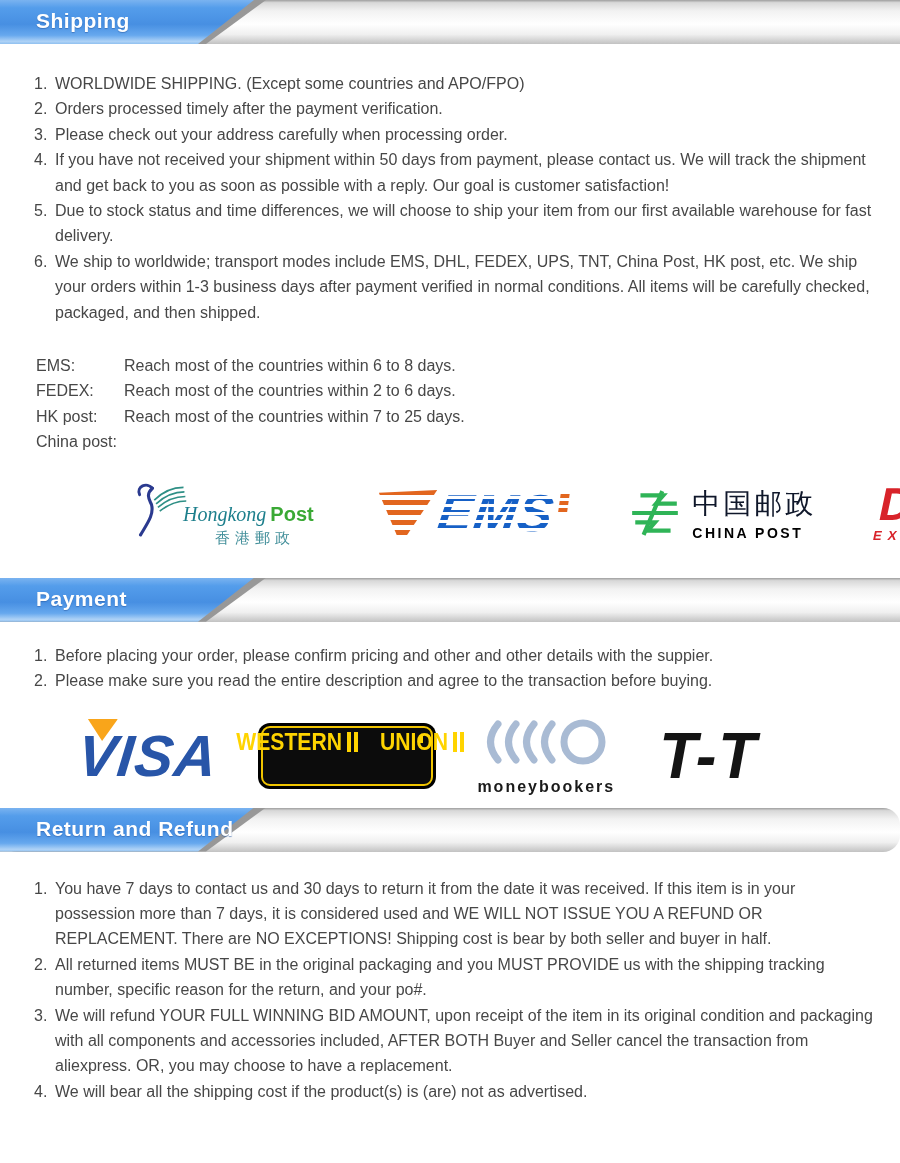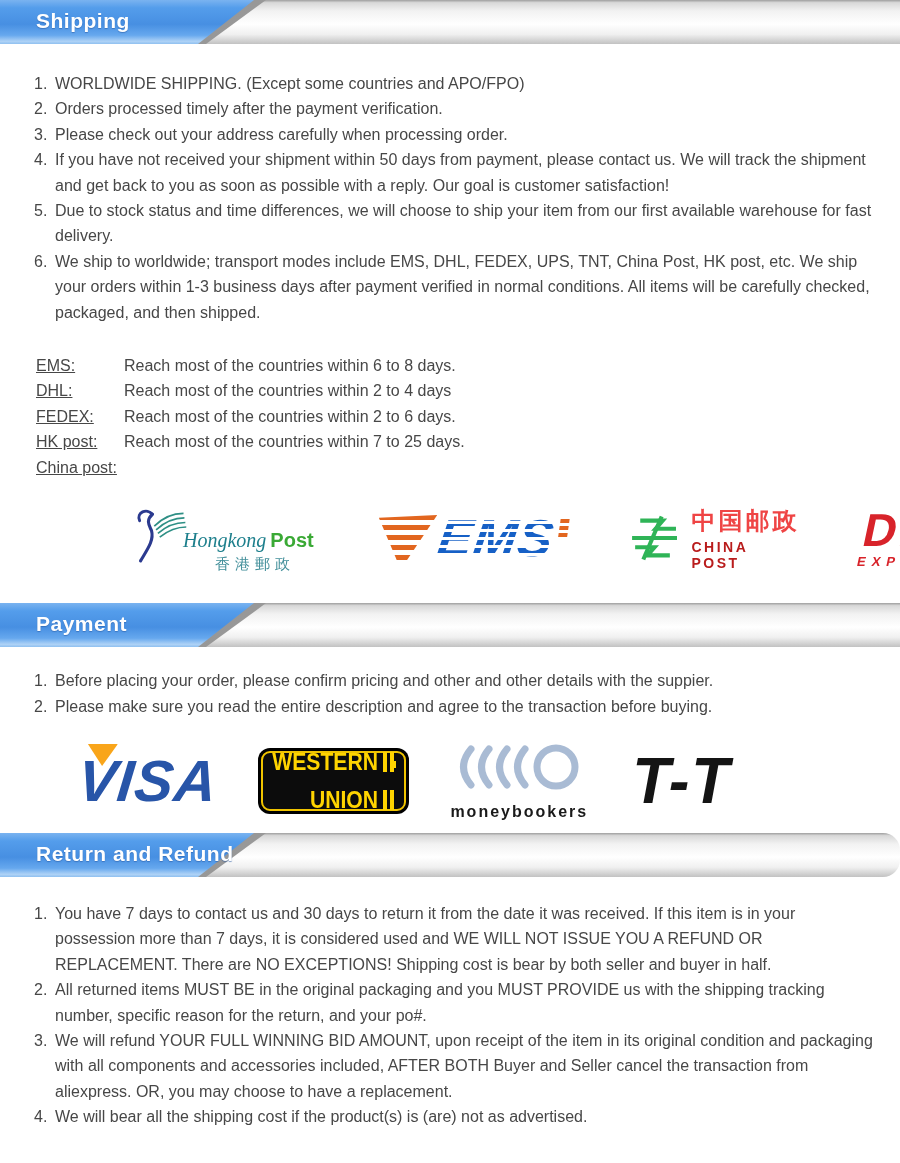--- a/index.html
+++ b/index.html
@@ -36,21 +36,21 @@
   .li { display:flex; line-height:25.4px; }
   .li .num { flex:0 0 21px; }
   .li .txt { flex:1; }
   .list1 { margin-top:27px; }
   .list2 { margin-top:21px; }
   .list3 { margin-top:24px; }
 
   
   .transit { margin:28px 0 0 36px; font-size:16px; }
   .transit-row { display:flex; line-height:25.4px; }
-  .transit-row .carrier { flex:0 0 88px;text-decoration:underline; }
+  .transit-row .carrier { flex:0 0 88px; }
 
   
   .logo-row { display:flex; align-items:center; }
   .logos-shipping { margin:12px 0 0 125px; height:92px; gap:62px; }
   .logos-payment { margin:18px 0 0 78px; height:88px; gap:44px; }
 
   
   .hkpost { display:flex; align-items:flex-start; }
   .hk-text { margin-top:26px; margin-left:-6px; }
   .hk-en { white-space:nowrap; }
@@ -71,41 +71,41 @@
     background:repeating-linear-gradient(180deg,#1660c6 0 5px,#ffffff 5px 8px);
     -webkit-background-clip:text; background-clip:text; -webkit-text-fill-color:transparent;
   }
   .ems-mark {
     width:9px; height:20px; margin:-18px 0 0 4px;
     background:repeating-linear-gradient(180deg,#e2661f 0 4px,#ffffff 4px 7px);
   }
 
   
   .cnpost { display:flex; align-items:center; gap:10px; }
-  .cn-cn { font-size:24px; font-weight:bold; color:#ef4444; letter-spacing:3px; white-space:nowrap; }
-  .cn-en { font-size:14px; font-weight:bold; color:#b91c1c; letter-spacing:2.5px; margin-top:2px; }
+  .cn-cn { font-size:28px; font-weight:normal; color:#0f172a; letter-spacing:3px; white-space:nowrap; }
+  .cn-en { font-size:14px; font-weight:bold; color:#000000; letter-spacing:2.5px; margin-top:2px; }
 
   
   .dhl { text-align:center; transform:skewX(-12deg); }
   .dhl-main { font-size:46px; font-weight:bold; color:#d8232a; letter-spacing:3px; line-height:44px; }
   .dhl-sub { font-size:13px; font-weight:bold; color:#d8232a; letter-spacing:6px; margin-top:2px; }
 
   
   .visa { position:relative; transform:skewX(-6deg); }
   .visa-tri {
     position:absolute; left:6px; top:-2px; width:30px; height:22px;
     background:#f9a51a; clip-path:polygon(0 0,100% 0,55% 100%);
   }
   .visa-text { position:relative; font-size:58px; font-weight:bold; font-style:italic; color:#2855a8; letter-spacing:1px; line-height:70px; }
 
   
   .wu {
-    width:145px; height:60px; background:#0c0c0c; border:2px solid #f0c400;
+    width:172px; height:60px; background:#0c0c0c; border:2px solid #f0c400;
     box-shadow:0 0 0 3px #000; border-radius:9px;
-    display:flex; flex-direction:column; justify-content:center; padding:2px 10px 2px 6px; position:relative;gap:16px;
+    display:flex; flex-direction:row; justify-content:center; padding:2px 10px 2px 6px; position:relative;gap:16px;
   }
   .wu-line { display:flex; justify-content:flex-end; align-items:center; height:24px; }
   .wu-word { color:#ffd400; font-weight:bold; font-size:23px; letter-spacing:0; transform:scaleX(0.92); transform-origin:right; line-height:22px; }
   .wu-bars { display:flex; gap:3px; margin-left:5px; }
   .wu-bars i { display:block; width:4px; height:20px; background:#ffd400; }
   .wu-dot { position:absolute; right:8px; top:8px; width:4px; height:7px; background:#ffd400; }
 
   
   .mb { text-align:center; }
   .mb-text { font-size:16px; font-weight:bold; color:#1a1a1a; letter-spacing:2px; margin-top:0px; }
@@ -148,24 +148,20 @@
   <div class="li">
       <span class="num">6.</span>
       <span class="txt">We ship to worldwide; transport modes include EMS, DHL, FEDEX, UPS, TNT, China Post, HK post, etc. We ship your orders within 1-3 business days after payment verified in normal conditions. All items will be carefully checked, packaged, and then shipped.</span>
     </div>
 </div>
 
 <div class="transit">
   <div class="transit-row">
       <span class="carrier">EMS:</span>
       <span>Reach most of the countries within 6 to 8 days.</span>
-    </div>
-  <div class="transit-row">
-      <span class="carrier">DHL:</span>
-      <span>Reach most of the countries within 2 to 4 days</span>
     </div>
   <div class="transit-row">
       <span class="carrier">FEDEX:</span>
       <span>Reach most of the countries within 2 to 6 days.</span>
     </div>
   <div class="transit-row">
       <span class="carrier">HK post:</span>
       <span>Reach most of the countries within 7 to 25 days.</span>
     </div>
   <div class="transit-row">

